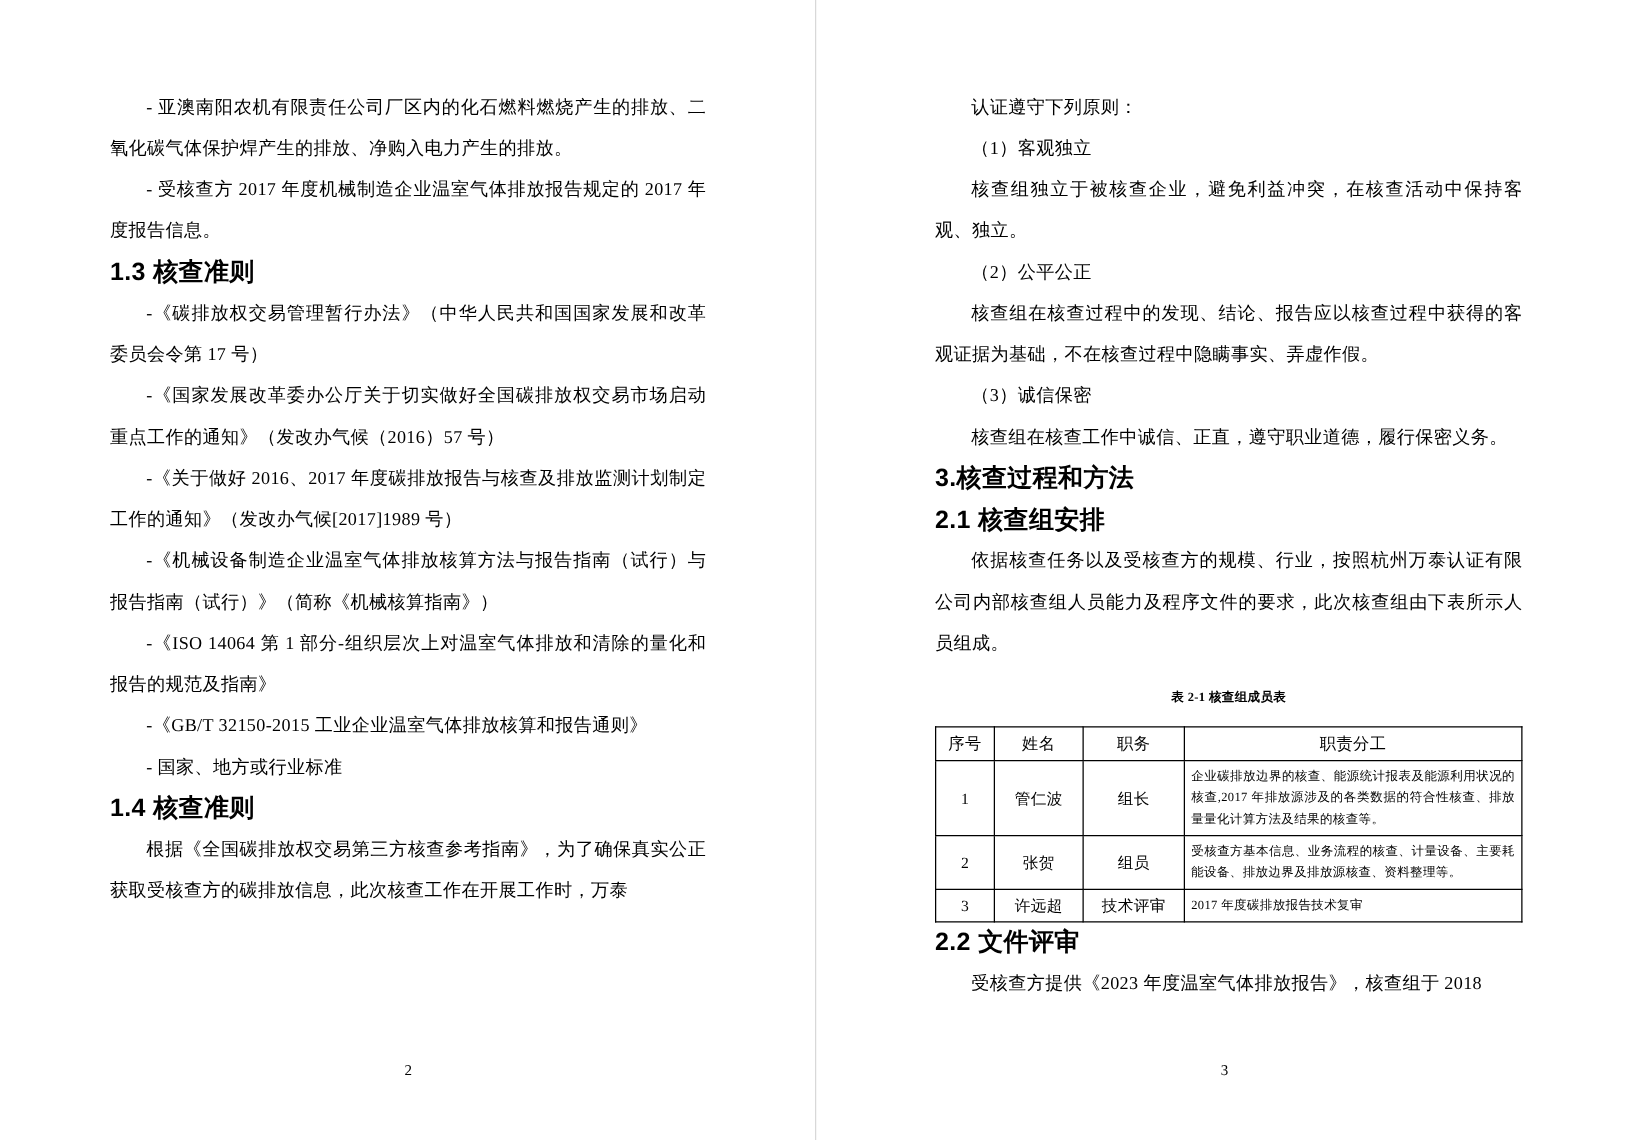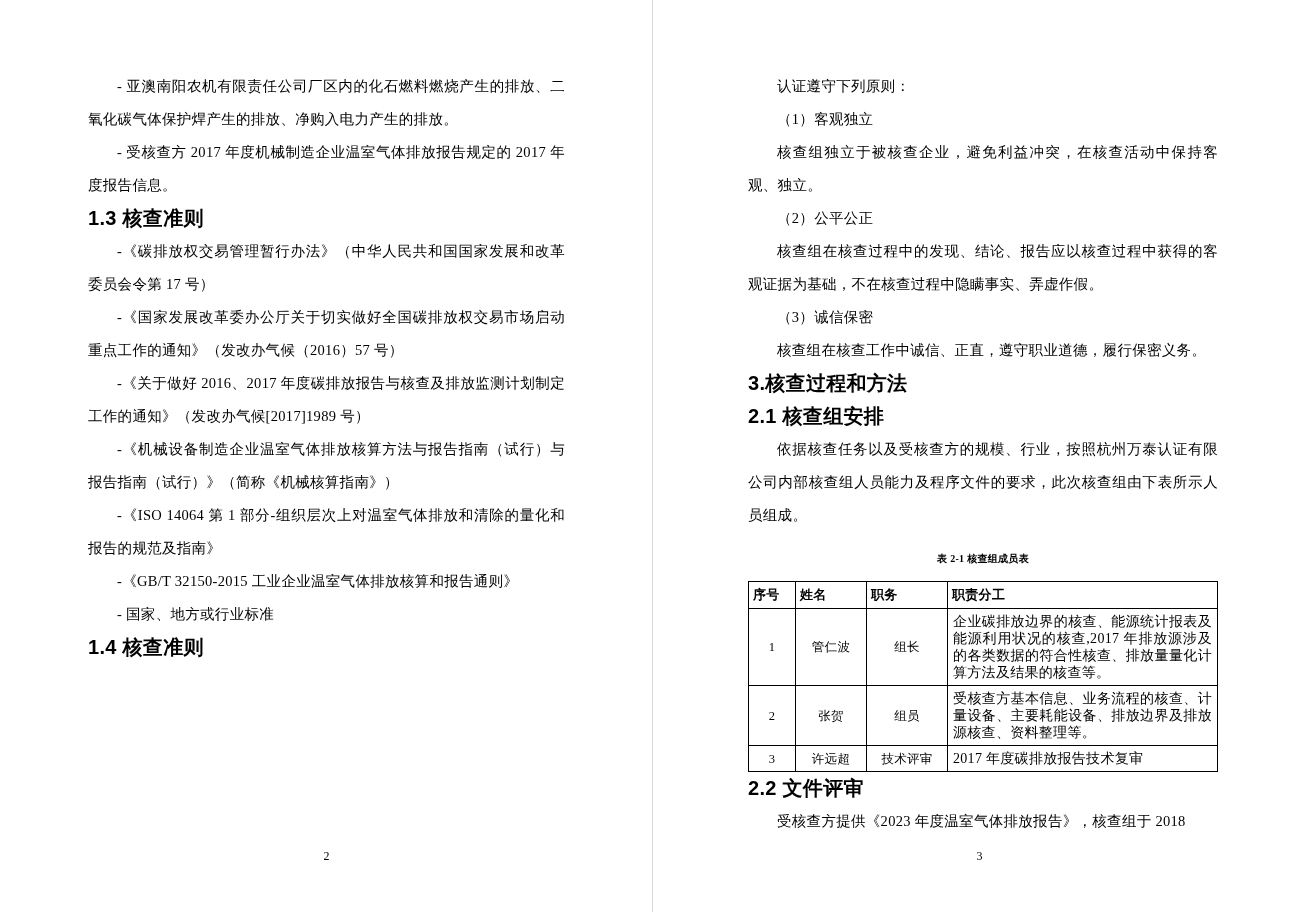--- a/index.html
+++ b/index.html
@@ -81,27 +81,27 @@
     width: 100%;
     font-size: 11.5px;
     line-height: 16px;
   }
   table.crew th, table.crew td {
     border: 1px solid #000;
     padding: 4px 5px;
     vertical-align: middle;
   }
   table.crew th {
-    text-align: left;
-    font-weight: bold;
+    text-align: center;
+    font-weight: normal;
     font-size: 13px;
     padding: 5px 4px;
   }
   td.c-center { text-align: center; font-size: 12.5px; }
-  td.c-duty { text-align: justify; text-justify: inter-ideograph; font-size: 14px; line-height: 17px; }
+  td.c-duty { text-align: justify; text-justify: inter-ideograph; font-size: 10px; line-height: 17px; }
   .col-no { width: 38px; }
   .col-name { width: 62px; }
   .col-role { width: 72px; }
 </style>
 </head>
 <body>
 
 <div class="spread">
 
   <div class="page page-left">
@@ -110,20 +110,21 @@
       <p class="para dash">- 受核查方 2017 年度机械制造企业温室气体排放报告规定的 2017 年度报告信息。</p>
       <h3 class="heading">1.3 核查准则</h3>
       <p class="para dash">-《碳排放权交易管理暂行办法》（中华人民共和国国家发展和改革委员会令第 17 号）</p>
       <p class="para dash">-《国家发展改革委办公厅关于切实做好全国碳排放权交易市场启动重点工作的通知》（发改办气候（2016）57 号）</p>
       <p class="para dash">-《关于做好 2016、2017 年度碳排放报告与核查及排放监测计划制定工作的通知》（发改办气候[2017]1989 号）</p>
       <p class="para dash">-《机械设备制造企业温室气体排放核算方法与报告指南（试行）与报告指南（试行）》（简称《机械核算指南》）</p>
       <p class="para dash">-《ISO 14064 第 1 部分-组织层次上对温室气体排放和清除的量化和报告的规范及指南》</p>
       <p class="para dash">-《GB/T 32150-2015 工业企业温室气体排放核算和报告通则》</p>
       <p class="para dash">- 国家、地方或行业标准</p>
       <h3 class="heading">1.4 核查准则</h3>
+      <p class="para indent2">根据《全国碳排放权交易第三方核查参考指南》，为了确保真实公正获取受核查方的碳排放信息，此次核查工作在开展工作时，万泰</p>
     </div>
     <div class="page-number">2</div>
   </div>
 
   <div class="gutter"></div>
 
   <div class="page page-right">
     <div class="body-text">
       <p class="para indent2">认证遵守下列原则：</p>
       <p class="para indent2">（1）客观独立</p>

